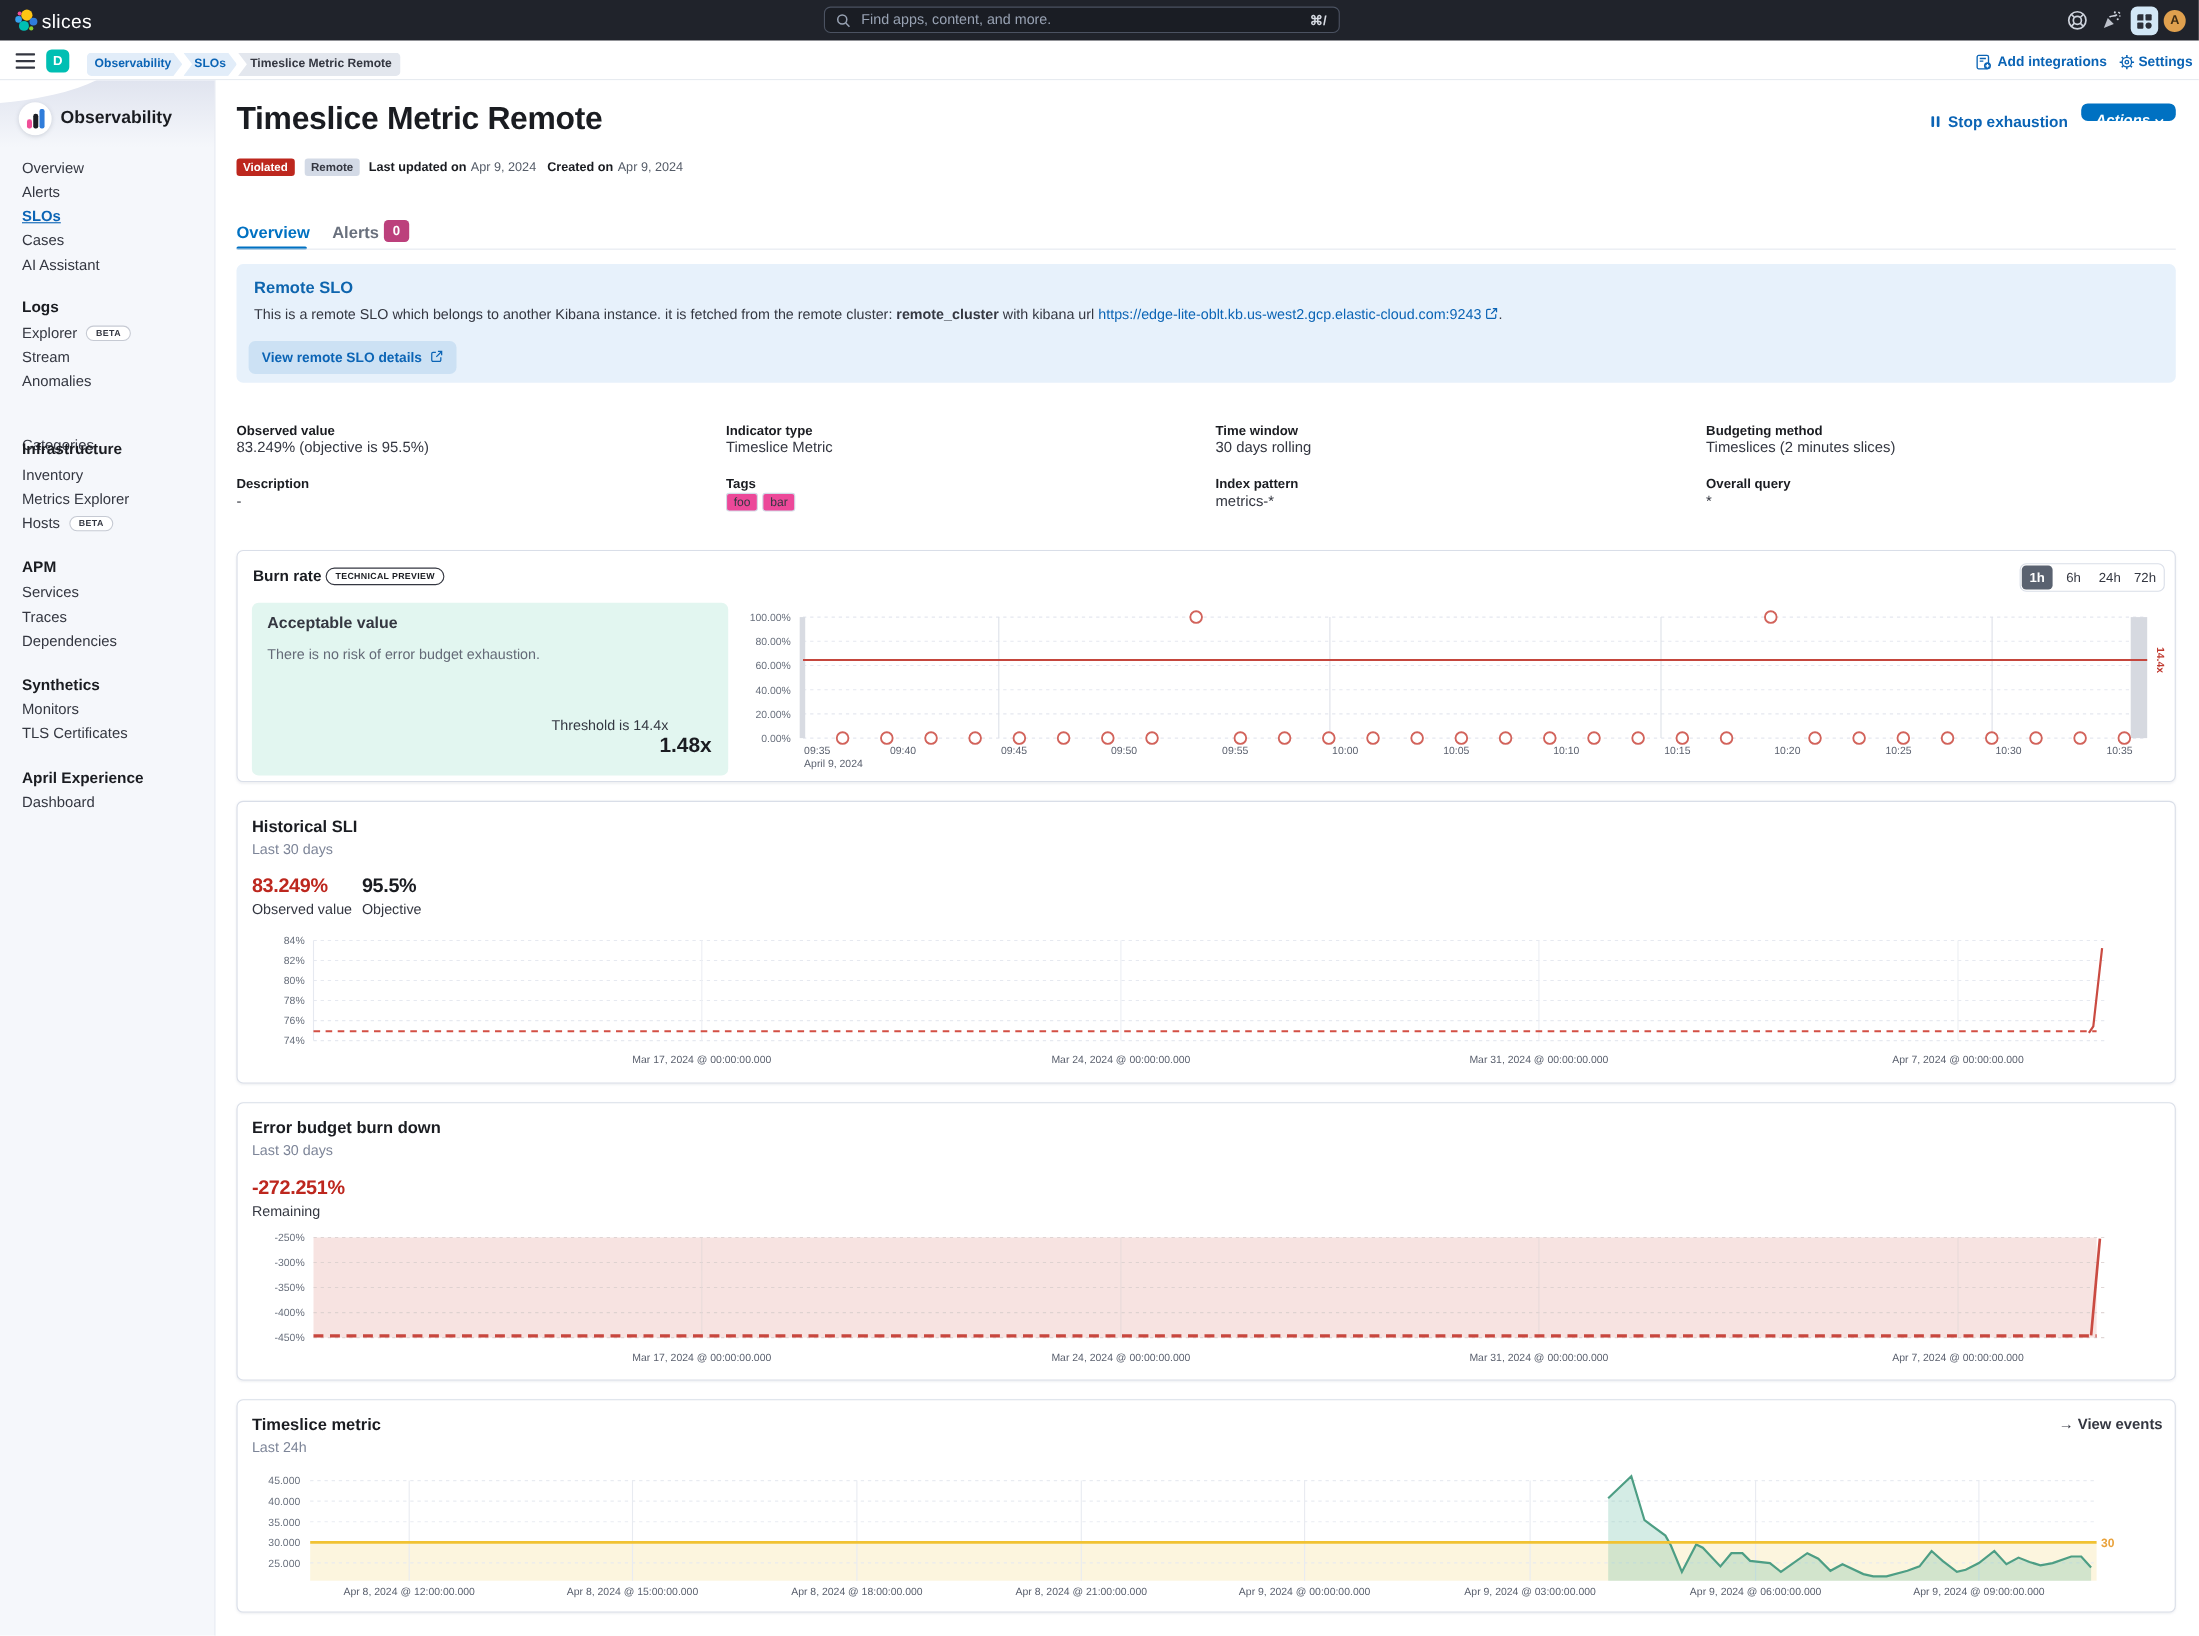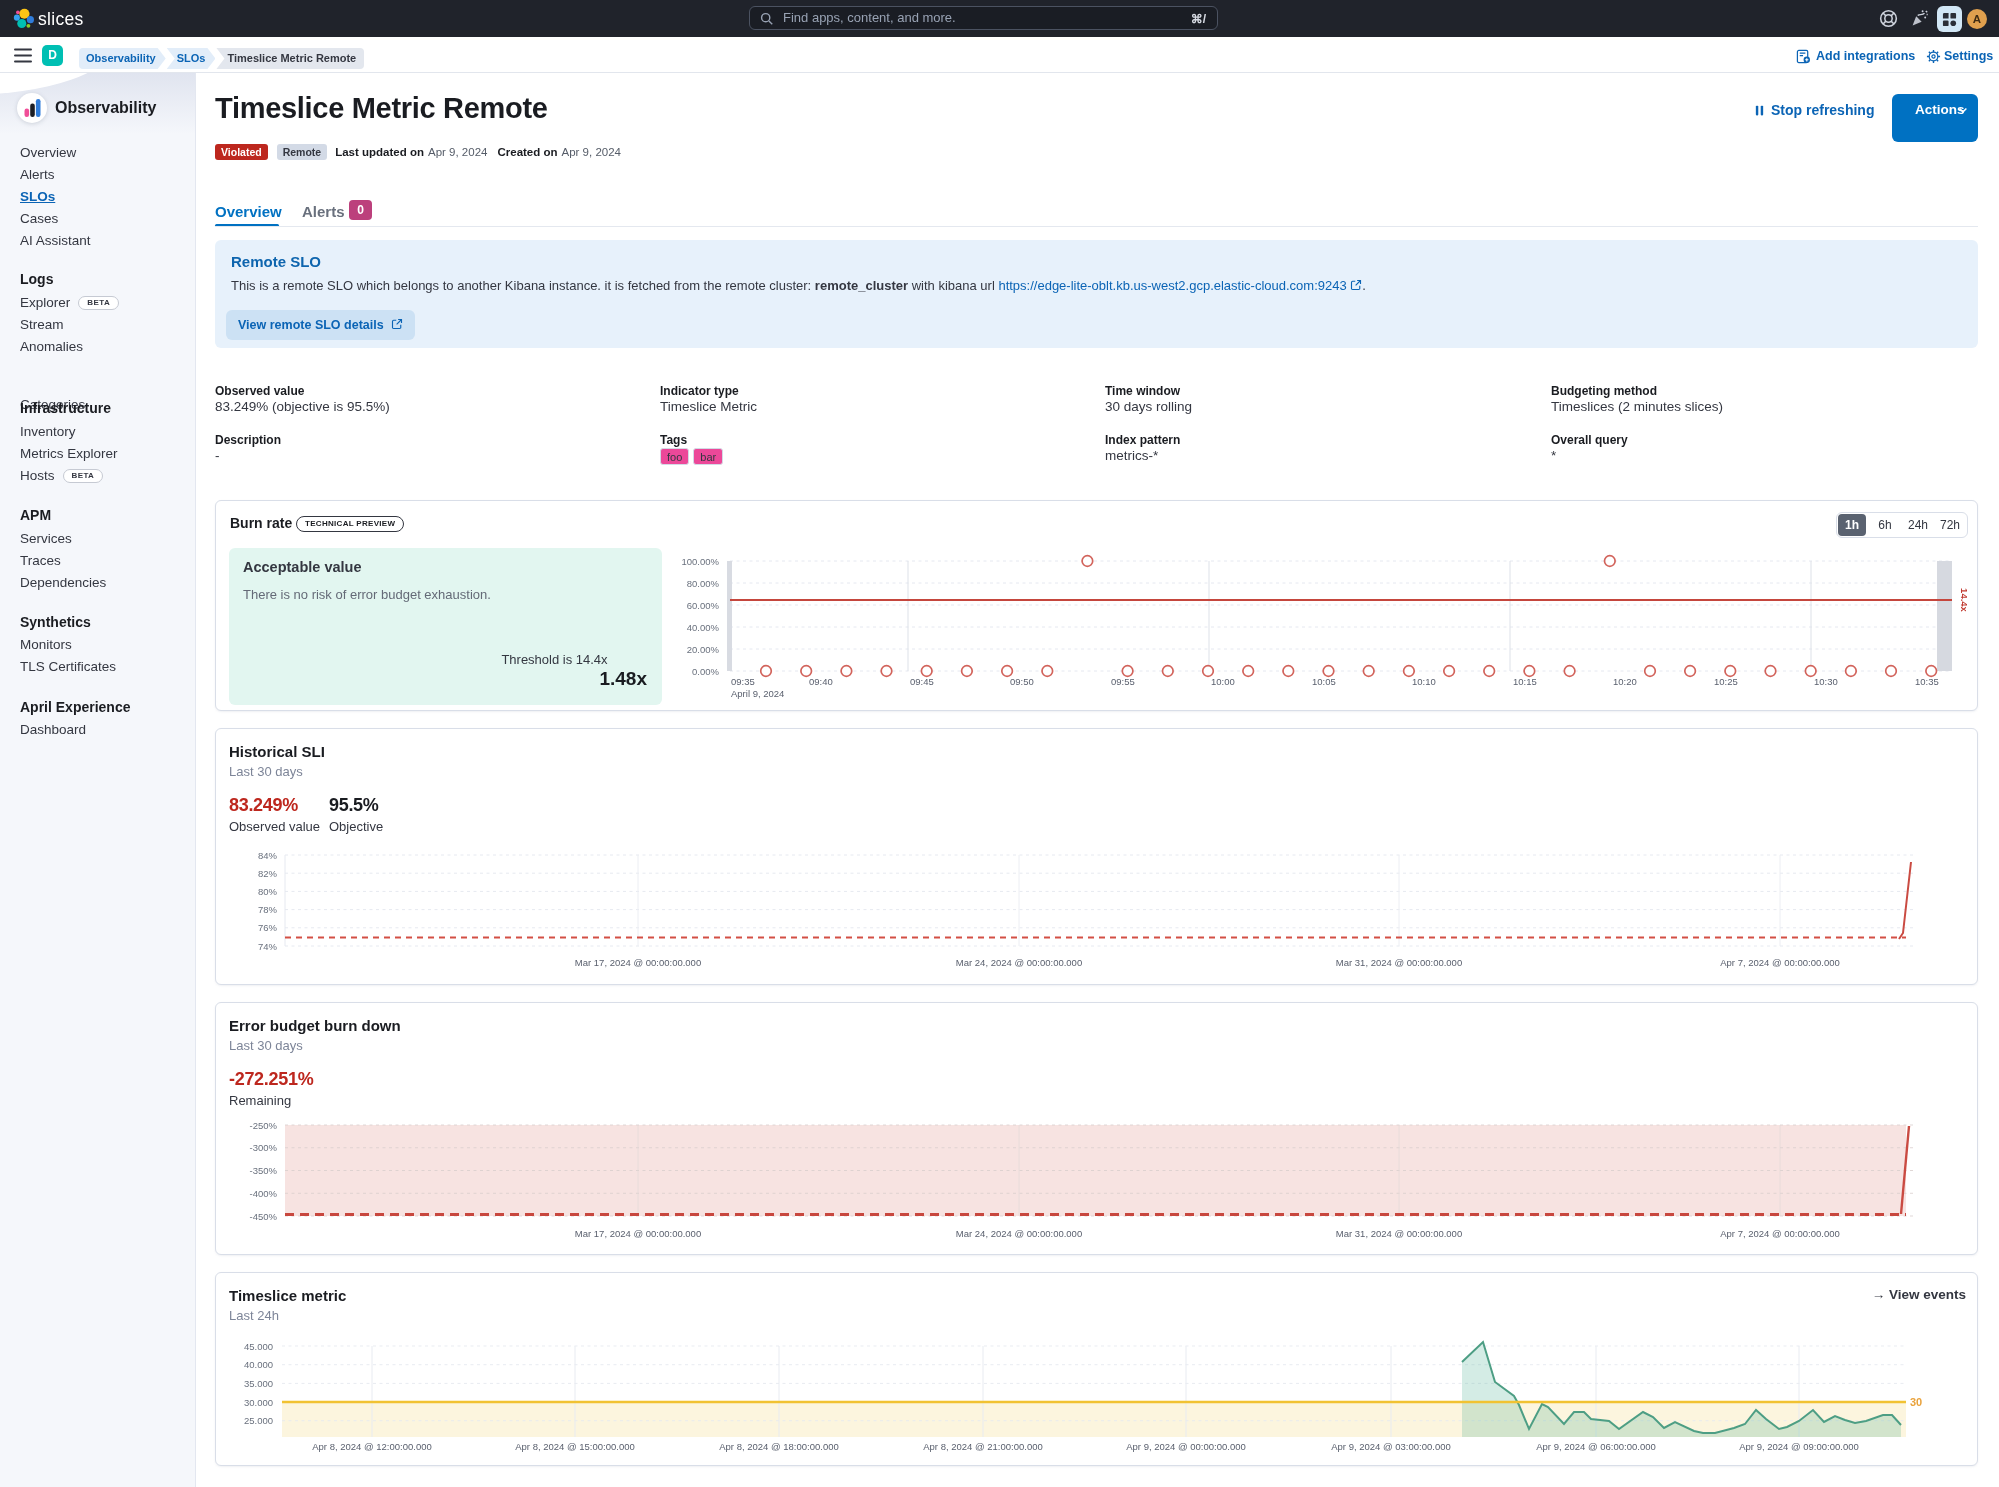--- a/index.html
+++ b/index.html
@@ -141,22 +141,22 @@
 <div class="sbitem" style="top:647px;">Dashboard</div>
 </div>
 <div class="main">
 <div class="abs nw" style="left:19px;top:19px;font-size:29px;font-weight:700;color:#1a1c21;letter-spacing:-.3px;">Timeslice Metric Remote</div>
 <div class="abs" style="left:1557px;top:31px;">
       <svg width="13" height="13" viewBox="0 0 16 16" fill="#0b64b5">
         <rect x="3.5" y="2" width="3" height="12" rx="1"></rect>
         <rect x="9.5" y="2" width="3" height="12" rx="1"></rect>
       </svg>
     </div>
-<div class="abs nw" style="left:1575px;top:29px;font-size:14px;font-weight:600;color:#0b64b5;">Stop refreshing</div>
-<div class="abs" style="left:1696px;top:21px;width:86px;height:48px;background:#0071c2;border-radius:6px;color:#fff;font-size:13.5px;font-weight:600;line-height:32px;padding-left:23px;">Actions<div class="abs" style="right:9px;top:10px;">
+<div class="abs nw" style="left:1575px;top:29px;font-size:14px;font-weight:600;color:#0b64b5;">Stop exhaustion</div>
+<div class="abs" style="left:1696px;top:21px;width:86px;height:16px;background:#0071c2;border-radius:6px;color:#fff;font-size:13.5px;font-weight:600;line-height:32px;padding-left:13px;font-style:italic;">Actions<div class="abs" style="right:9px;top:10px;">
         <svg width="12" height="12" viewBox="0 0 16 16" fill="none" stroke="#fff" stroke-width="2">
           <path d="M3.5 6 L8 10.5 L12.5 6"></path>
         </svg>
       </div></div>
 <div class="abs nw" style="left:19px;top:71px;"><span class="badge" style="background:#bd271e;color:#fff;">Violated</span><span class="badge" style="background:#d3dae6;color:#343741;margin-left:9px;">Remote</span><span style="font-size:11.5px;font-weight:700;color:#1a1c21;margin-left:8px;line-height:16px;vertical-align:top;">Last updated on</span><span style="font-size:11.5px;color:#555c68;margin-left:4px;line-height:16px;vertical-align:top;">Apr 9, 2024</span><span style="font-size:11.5px;font-weight:700;color:#1a1c21;margin-left:10px;line-height:16px;vertical-align:top;">Created on</span><span style="font-size:11.5px;color:#555c68;margin-left:4px;line-height:16px;vertical-align:top;">Apr 9, 2024</span></div>
 <div class="abs" style="left:19px;top:130px;font-size:15px;font-weight:700;color:#0071c2;">Overview</div>
 <div class="abs" style="left:106px;top:130px;font-size:15px;font-weight:700;color:#69707d;">Alerts</div>
 <div class="abs" style="left:153px;top:127px;width:23px;height:20px;background:#bc407c;border-radius:4px;color:#fff;font-size:12px;font-weight:700;text-align:center;line-height:20px;">0</div>
 <div class="abs" style="left:19px;top:151px;width:64px;height:3px;background:#0071c2;border-radius:2px;"></div>
 <div class="abs" style="left:19px;top:153px;width:1763px;height:1px;background:#e4e8ef;"></div>

